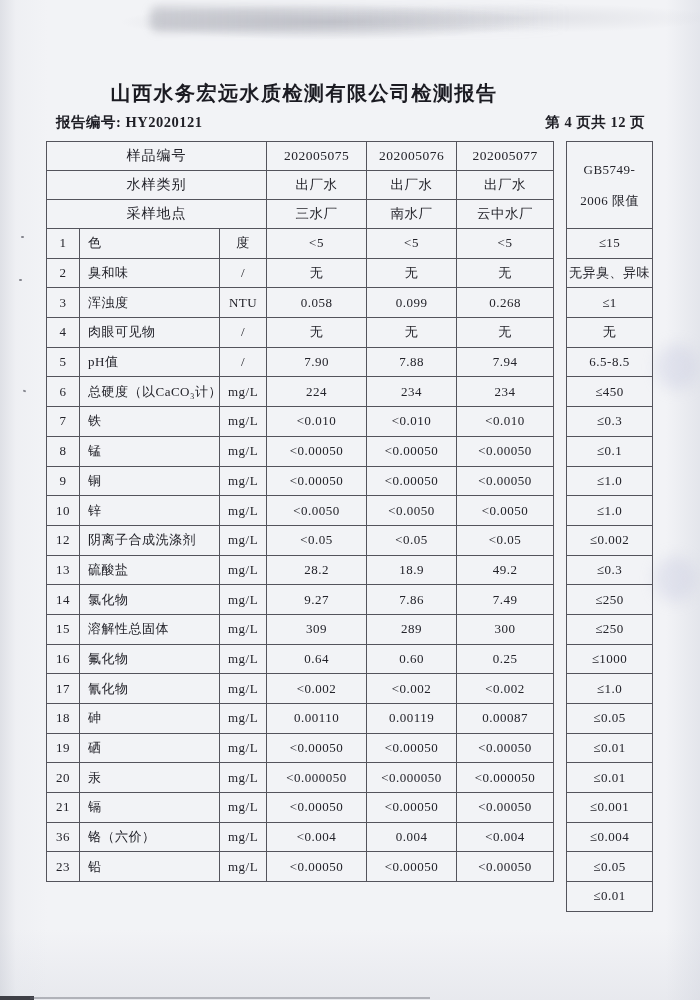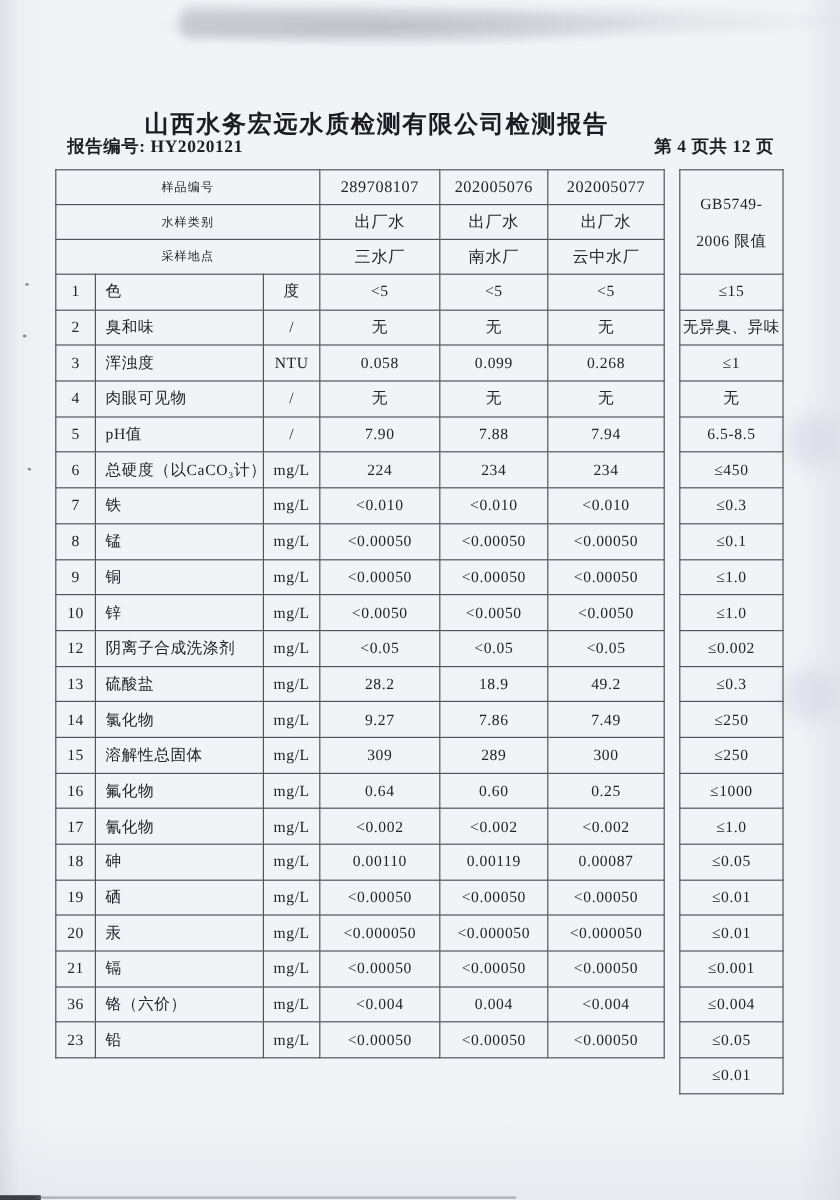--- a/index.html
+++ b/index.html
@@ -15,40 +15,40 @@
       radial-gradient(ellipse 300px 26px at 330px 22px, rgba(118,120,134,0.30), rgba(118,120,134,0) 70%),
       radial-gradient(ellipse 260px 20px at 520px 18px, rgba(130,132,146,0.16), rgba(130,132,146,0) 75%),
       linear-gradient(90deg, rgba(198,201,210,0.45) 0px, rgba(226,228,234,0.22) 16px, rgba(242,243,246,0) 48px),
       linear-gradient(270deg, rgba(210,213,223,0.45) 0px, rgba(242,243,246,0) 34px),
       linear-gradient(0deg, rgba(216,218,226,0.40) 0px, rgba(242,243,246,0) 70px),
       #f2f3f6;
   }
   .title{
     position:absolute;top:72px;left:0;width:592px;text-align:center;
     font-family:"Liberation Sans","DejaVu Sans",sans-serif;
-    font-weight:bold;font-size:20px;letter-spacing:1.5px;color:#1b1b22;margin:18px;
+    font-weight:bold;font-size:20px;letter-spacing:1.5px;color:#1b1b22;margin:8px;
   }
   .meta{
     position:absolute;top:113px;left:56px;right:55px;
     display:flex;justify-content:space-between;align-items:baseline;
     font-weight:bold;font-size:14.5px;color:#1e1e25;letter-spacing:0.5px;text-align:center;
   }
   table{border-collapse:collapse;table-layout:fixed;background:transparent;}
   td{
     border:1px solid #54545c;text-align:center;vertical-align:middle;
     font-size:13px;letter-spacing:0.5px;padding:0 2px;overflow:hidden;white-space:nowrap;
   }
   .main-table{position:absolute;left:46px;top:141px;width:507px;}
   .limit-table{position:absolute;left:566px;top:141px;width:86px;}
   .main-table{border:1px solid #46464e;}
   .limit-table{border:1px solid #46464e;}
   tr.hrow{height:29px;}
   tr.brow{height:29.7px;}
   tr.limit-head-row{height:87px;}
-  .hlabel{font-size:10px;letter-spacing:1px;}
+  .hlabel{font-size:14px;letter-spacing:1px;}
   .hval{font-size:13.5px;}
   .name-cell{text-align:left;padding-left:8px;letter-spacing:0.5px;}
   .limit-head span{display:block;line-height:1;}
   .limit-head .l1{margin-bottom:18px;}
   .limit-head{font-size:13px;letter-spacing:0.5px;}
   
   .smudge-top{
     position:absolute;left:150px;top:6px;width:420px;height:26px;
     background:linear-gradient(90deg, rgba(110,112,126,0.28), rgba(128,130,144,0.16) 45%, rgba(150,152,166,0.05) 85%, transparent);
     filter:blur(4px);border-radius:8px;
@@ -91,21 +91,21 @@
       <col style="width:33px">
         <col style="width:140px">
         <col style="width:47px">
       <col style="width:100px">
         <col style="width:90px">
         <col style="width:97px">
     </colgroup>
     <tbody id="main-body">
       <tr class="hrow">
         <td colspan="3" class="hlabel">样品编号</td>
-        <td class="hval">289708107</td>
+        <td class="hval">202005075</td>
         <td class="hval">202005076</td>
         <td class="hval">202005077</td>
       </tr>
       <tr class="hrow">
         <td colspan="3" class="hlabel">水样类别</td>
         <td class="hval">出厂水</td>
         <td class="hval">出厂水</td>
         <td class="hval">出厂水</td>
       </tr>
       <tr class="hrow">

